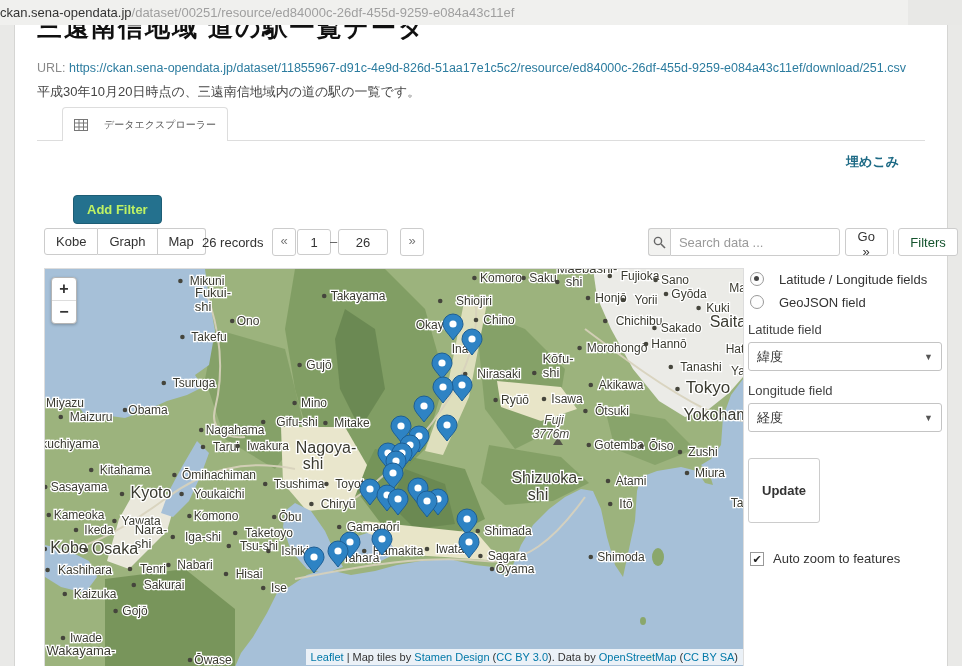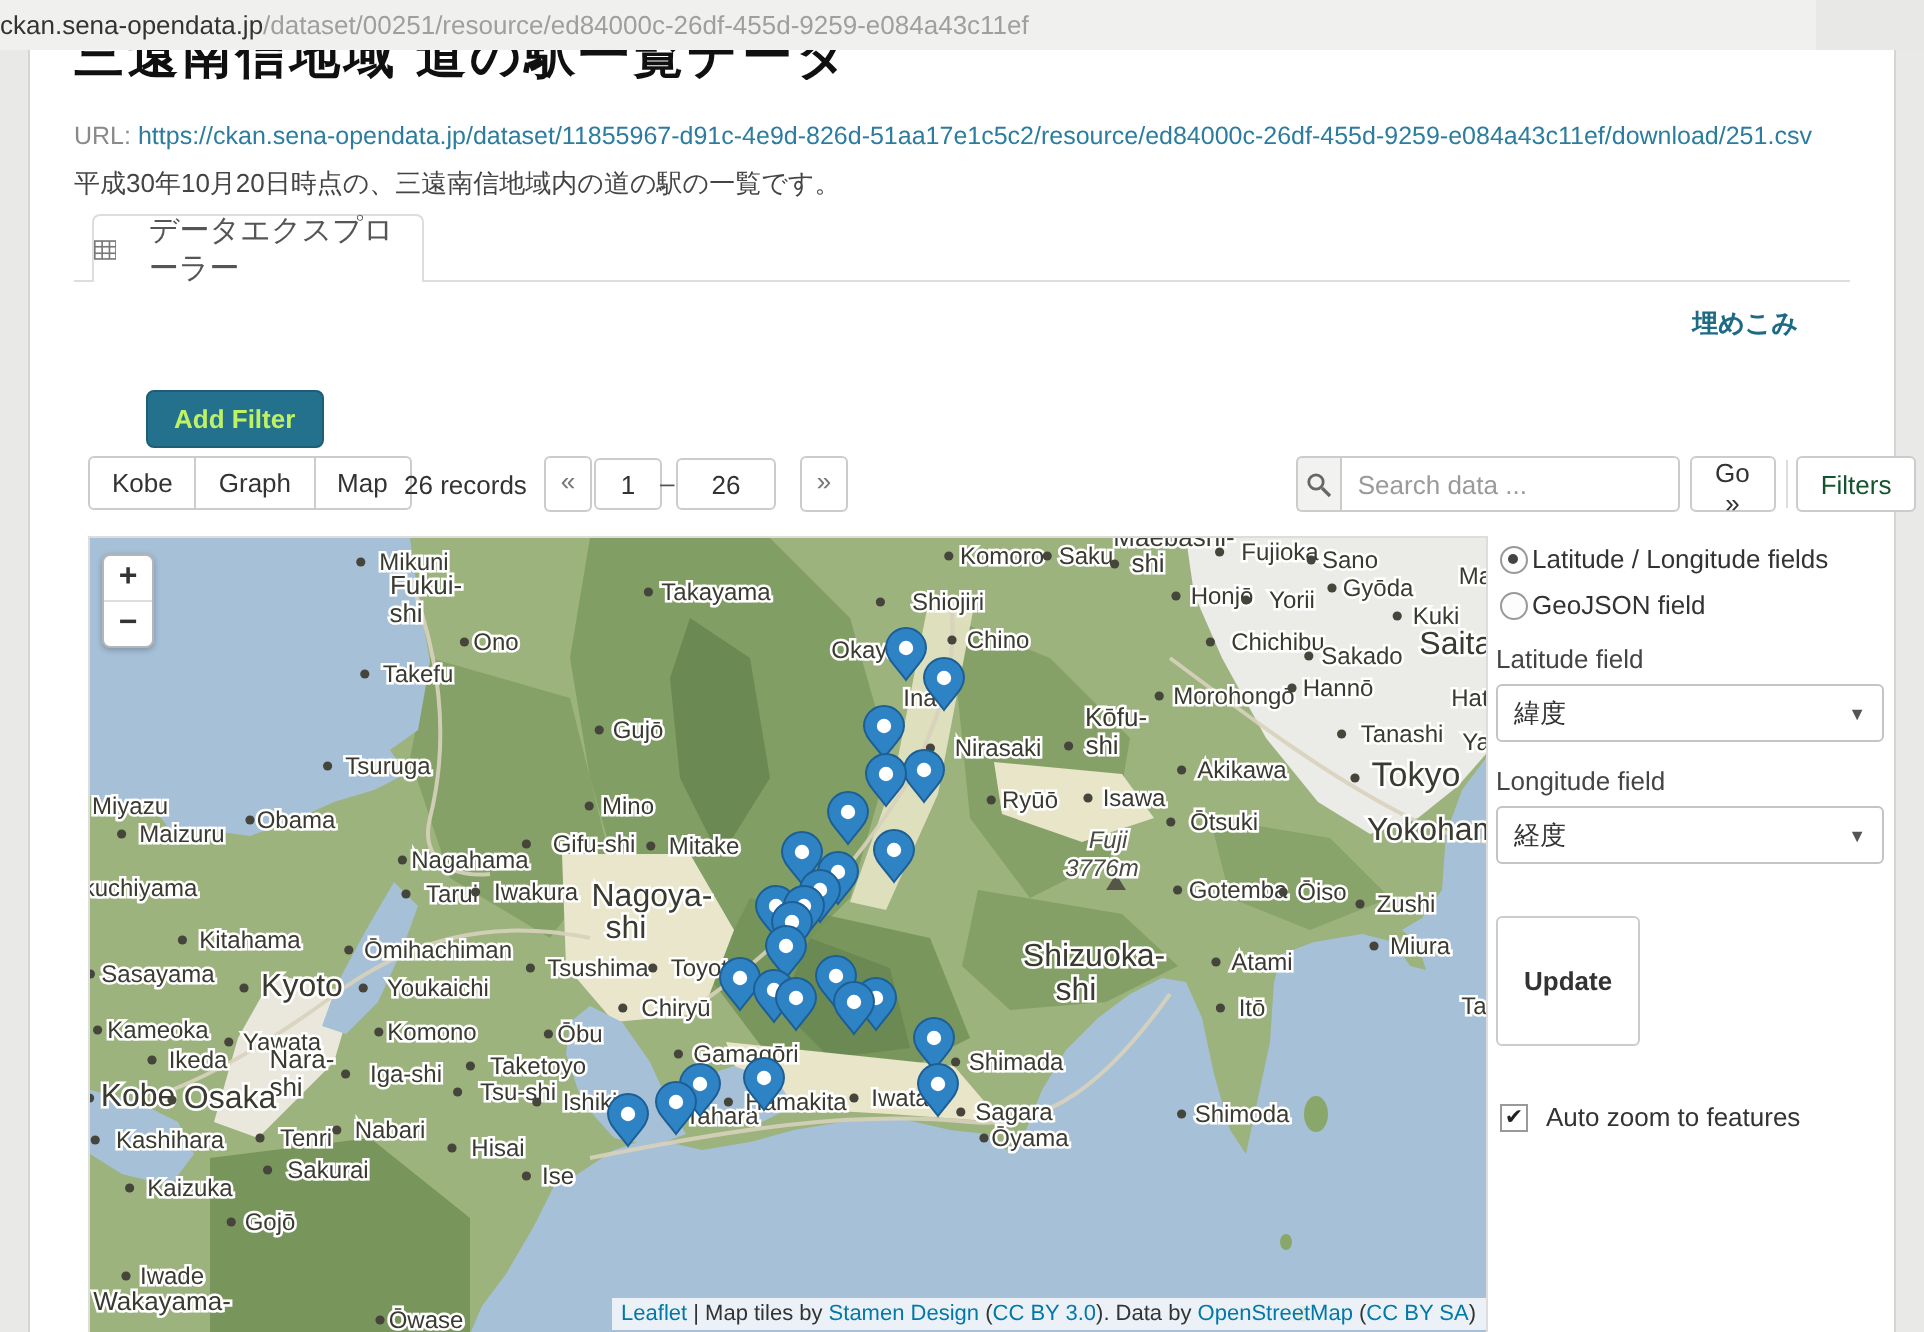--- a/index.html
+++ b/index.html
@@ -19,21 +19,21 @@
 
   .title-clip{position:absolute;left:22px;top:0;width:620px;height:15px;overflow:hidden;}
   .title-clip span{display:block;position:relative;top:-14px;font-size:25px;font-weight:bold;color:#101010;letter-spacing:2px;}
 
   .url-line{position:absolute;left:22px;top:36px;font-size:12.5px;white-space:nowrap;}
   .url-label{color:#8a8a8a;}
   .url-link{color:#2c7c9f;text-decoration:none;}
   .desc{position:absolute;left:22px;top:58px;font-size:13px;color:#444;}
 
   
-  .tab{position:absolute;left:31px;top:82px;width:164px;height:33px;background:#fff;border:1px solid #ddd;border-bottom:none;border-radius:4px 4px 0 0;display:flex;align-items:center;justify-content:center;gap:16px;font-size:15px;color:#555;z-index:2;}
+  .tab{position:absolute;left:47px;top:82px;width:164px;height:33px;background:#fff;border:1px solid #ddd;border-bottom:none;border-radius:4px 4px 0 0;display:flex;align-items:center;justify-content:center;gap:16px;font-size:10px;color:#555;z-index:2;}
   .tab-rule{position:absolute;left:22px;top:115px;width:888px;height:0;border-top:1px solid #ddd;}
   .embed-link{position:absolute;right:48px;top:128px;font-size:13px;font-weight:bold;color:#1d6a85;text-decoration:none;}
 
   
   .add-filter{position:absolute;left:22px;top:170px;background:#24718e;border:1px solid #1d5d75;border-radius:4px;color:#bef264;font-size:13px;font-weight:bold;padding:6px 13px;cursor:pointer;margin-left:36px;}
   .ctrl-row{position:absolute;left:29px;top:203px;height:28px;}
   .btn-group{position:absolute;left:0;top:0;display:flex;}
   .vbtn{background:#fff;border:1px solid #ccc;border-left:none;font-size:13px;color:#333;padding:5px 11px;cursor:pointer;font-family:inherit;}
   .vbtn:first-child{border-left:1px solid #ccc;border-radius:3px 0 0 3px;}
   .vbtn:last-child{border-radius:0 3px 3px 0;}
@@ -58,21 +58,21 @@
   .pin path{fill:#2e83c4;stroke:#1d5e94;stroke-width:1;}
   .pin-hole{fill:#fff;}
   .zoomctl{position:absolute;left:6px;top:8px;width:24px;background:#fff;border:1px solid #b5b5b5;border-radius:4px;z-index:5;box-shadow:0 1px 3px rgba(0,0,0,.25);}
   .zoombtn{height:22px;text-align:center;font-size:16px;font-weight:bold;color:#333;line-height:22px;cursor:pointer;}
   .zoombtn.in{border-bottom:1px solid #ddd;}
   .attribution{position:absolute;right:0;bottom:2px;background:rgba(255,255,255,.78);font-size:11px;color:#333;padding:2px 5px;white-space:nowrap;z-index:5;}
   .attr-link{color:#0078a8;cursor:pointer;}
 
   
   .panel{position:absolute;left:733px;top:243px;width:201px;font-size:13px;color:#333;}
-  .radio-row{display:flex;align-items:center;gap:2px;margin:4px 0 8px 2px;}
+  .radio-row{display:flex;align-items:flex-start;gap:15px;margin:4px 0 8px 2px;}
   .radio{width:12px;height:12px;border:1px solid #999;border-radius:50%;background:#fdfdfd;position:relative;flex:none;}
   .radio.sel::after{content:"";position:absolute;left:3px;top:3px;width:5px;height:5px;border-radius:50%;background:#444;}
   .fld-label{margin:12px 0 5px 0;color:#444;}
   .select{height:27px;border:1px solid #c4c4c4;border-radius:3px;background:#fff;display:flex;align-items:center;padding:0 8px;justify-content:space-between;width:176px;cursor:pointer;}
   .caret{font-size:9px;color:#555;}
   .update-btn{margin-top:26px;background:#fff;border:1px solid #ccc;border-radius:3px;font-size:13px;color:#333;padding:24px 13px;cursor:pointer;font-family:inherit;font-weight:bold;}
   .check-row{display:flex;align-items:center;gap:9px;margin:10px 0 0 2px;}
   .checkbox{width:12px;height:12px;border:1px solid #999;background:#fff;flex:none;position:relative;font-size:11px;line-height:12px;text-align:center;color:#222;}
   .check-row.first{margin-top:28px;}
 </style>

